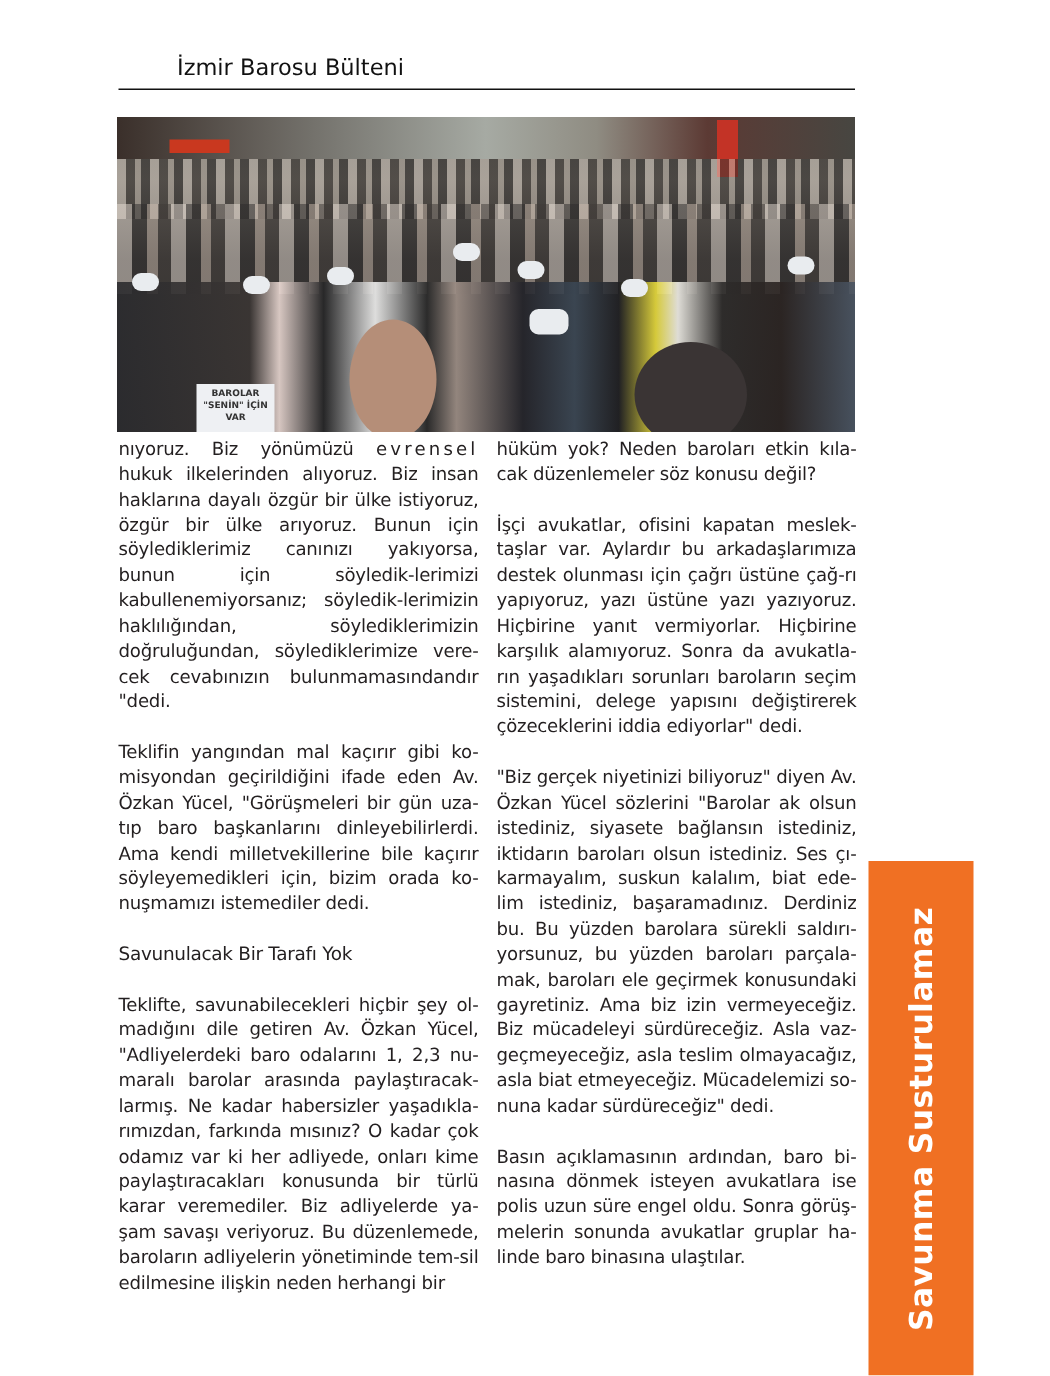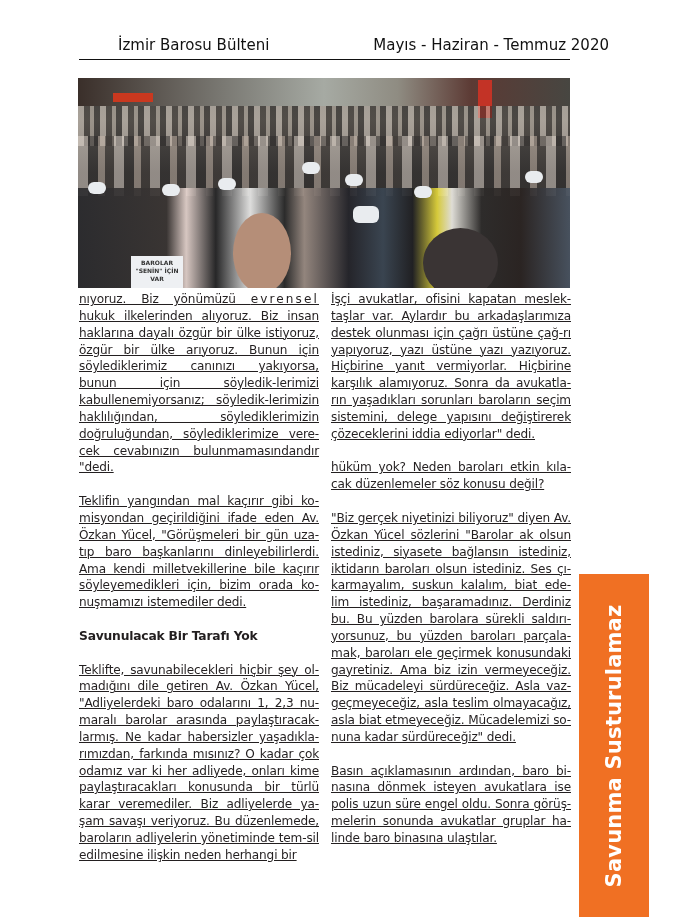--- a/index.html
+++ b/index.html
@@ -24,35 +24,34 @@
     .photo .head { position: absolute; border-radius: 50%; background: #5a4a40; }
     .photo .sign { position: absolute; left: 53px; top: 178px; width: 52px; height: 32px; background: #eef0f3;
                    font-size: 6px; font-weight: bold; color: #333; text-align: center; line-height: 8px; padding-top: 3px; box-sizing: border-box; }
     .photo .shopsign { position: absolute; left: 35px; top: 15px; width: 40px; height: 9px; background: #c9381f; }
     .photo .shopsign2 { position: absolute; left: 400px; top: 2px; width: 14px; height: 38px; background: #c33326; }
 
     .col { position: absolute; top: 291px; width: 240px; font-size: 12.1px; line-height: 16.85px;
            text-align: justify; color: #231f20; font-family: "DejaVu Sans", sans-serif; letter-spacing: -0.15px; }
     .col.left { left: 79px; }
     .col.right { left: 331px; }
-    .col p { margin: 0 0 16.85px 0; text-decoration: underline; }
-    .col h3 { margin: 0 0 16.85px 0; font-size: 12.3px; font-weight: bold; line-height: 16.85px; letter-spacing: -0.2px; }
+    .col p { margin: 0 0 16.85px 0; }
+    .col h3 { margin: 0 0 16.85px 0; font-size: 12.3px; font-weight: normal; line-height: 16.85px; letter-spacing: -0.2px; }
     .spaced { letter-spacing: 2.1px; }
 
     .side-tab { position: absolute; left: 579px; top: 574px; width: 70px; height: 343px; background: #f07023; }
     .side-tab .label { position: absolute; left: 50%; top: 50%; transform: translate(-50%, -50%) rotate(-90deg);
                        white-space: nowrap; color: #ffffff; font-weight: bold; font-size: 21px; letter-spacing: 0.2px;
                        font-family: "DejaVu Sans", sans-serif; }
   </style>
 </head>
 <body>
 
 <div class="header">
   <span class="left">İzmir Barosu Bülteni</span>
-  <span class="right">Mayıs - Haziran - Temmuz 2020</span>
 </div>
 <div class="header-rule"></div>
 
 <div class="photo" title="Crowd of masked lawyers marching on a city street">
   <div class="row sky"></div>
   <div class="shopsign"></div>
   <div class="shopsign2"></div>
   <div class="row crowd1"></div>
   <div class="row crowd2"></div>
   <div class="row front"></div>
@@ -70,21 +69,21 @@
 </div>
 
 <div class="col left">
   <p><span>nıyoruz. Biz yönümüzü </span><span class="spaced">evrensel</span><span> hukuk ilkelerinden alıyoruz. Biz insan haklarına dayalı özgür bir ülke istiyoruz, özgür bir ülke arıyoruz. Bunun için söylediklerimiz canınızı yakıyorsa, bunun için söyledik-lerimizi kabullenemiyorsanız; söyledik-lerimizin haklılığından, söylediklerimizin doğruluğundan, söylediklerimize vere-cek cevabınızın bulunmamasındandır "dedi.</span></p>
   <p>Teklifin yangından mal kaçırır gibi ko-misyondan geçirildiğini ifade eden Av. Özkan Yücel, "Görüşmeleri bir gün uza-tıp baro başkanlarını dinleyebilirlerdi. Ama kendi milletvekillerine bile kaçırır söyleyemedikleri için, bizim orada ko-nuşmamızı istemediler dedi.</p>
   <h3>Savunulacak Bir Tarafı Yok</h3>
   <p>Teklifte, savunabilecekleri hiçbir şey ol-madığını dile getiren Av. Özkan Yücel, "Adliyelerdeki baro odalarını 1, 2,3 nu-maralı barolar arasında paylaştıracak-larmış. Ne kadar habersizler yaşadıkla-rımızdan, farkında mısınız? O kadar çok odamız var ki her adliyede, onları kime paylaştıracakları konusunda bir türlü karar veremediler. Biz adliyelerde ya-şam savaşı veriyoruz. Bu düzenlemede, baroların adliyelerin yönetiminde tem-sil edilmesine ilişkin neden herhangi bir</p>
 </div>
 
 <div class="col right">
+  <p>hüküm yok? Neden baroları etkin kıla-cak düzenlemeler söz konusu değil?</p>
   <p>İşçi avukatlar, ofisini kapatan meslek-taşlar var. Aylardır bu arkadaşlarımıza destek olunması için çağrı üstüne çağ-rı yapıyoruz, yazı üstüne yazı yazıyoruz. Hiçbirine yanıt vermiyorlar. Hiçbirine karşılık alamıyoruz. Sonra da avukatla-rın yaşadıkları sorunları baroların seçim sistemini, delege yapısını değiştirerek çözeceklerini iddia ediyorlar" dedi.</p>
-  <p>hüküm yok? Neden baroları etkin kıla-cak düzenlemeler söz konusu değil?</p>
   <p>"Biz gerçek niyetinizi biliyoruz" diyen Av. Özkan Yücel sözlerini "Barolar ak olsun istediniz, siyasete bağlansın istediniz, iktidarın baroları olsun istediniz. Ses çı-karmayalım, suskun kalalım, biat ede-lim istediniz, başaramadınız. Derdiniz bu. Bu yüzden barolara sürekli saldırı-yorsunuz, bu yüzden baroları parçala-mak, baroları ele geçirmek konusundaki gayretiniz. Ama biz izin vermeyeceğiz. Biz mücadeleyi sürdüreceğiz. Asla vaz-geçmeyeceğiz, asla teslim olmayacağız, asla biat etmeyeceğiz. Mücadelemizi so-nuna kadar sürdüreceğiz" dedi.</p>
   <p>Basın açıklamasının ardından, baro bi-nasına dönmek isteyen avukatlara ise polis uzun süre engel oldu. Sonra görüş-melerin sonunda avukatlar gruplar ha-linde baro binasına ulaştılar.</p>
 </div>
 
 <div class="side-tab" style="background: rgb(240, 112, 35);">
   <span class="label">Savunma Susturulamaz</span>
 </div>
 
 </body></html>

